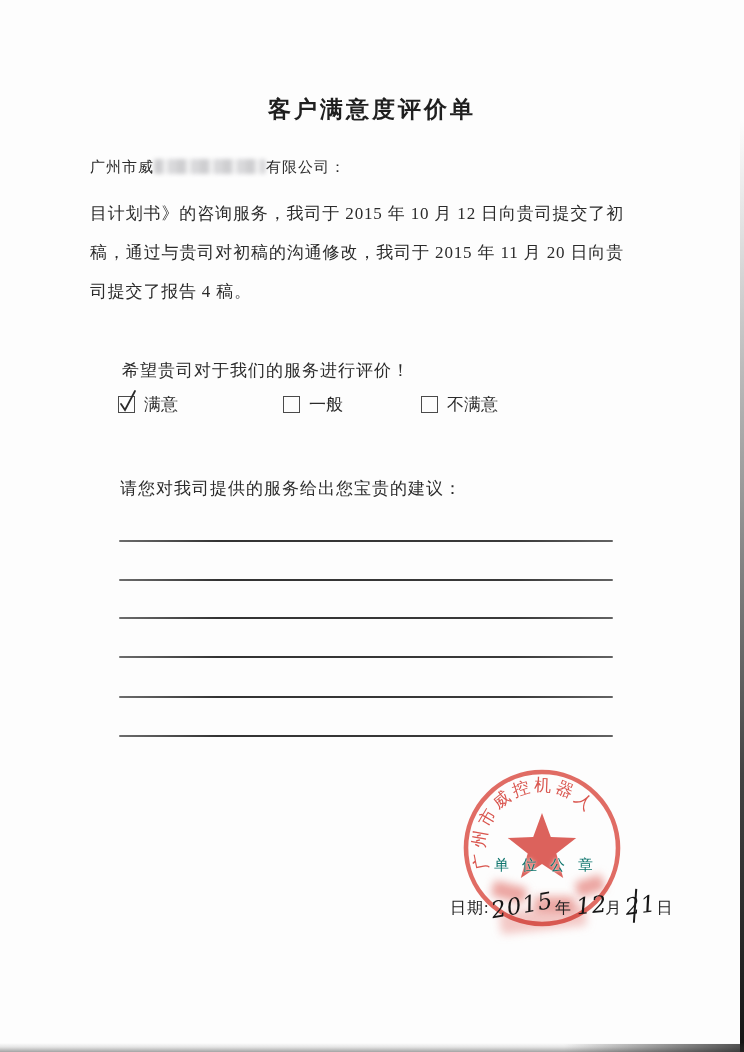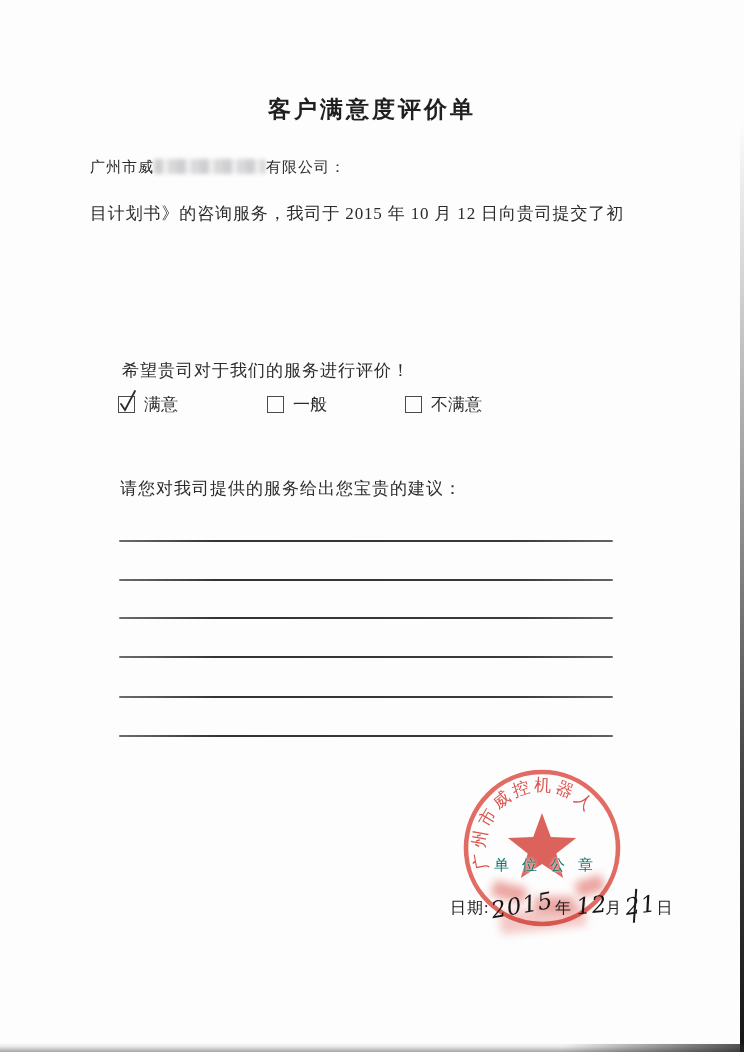--- a/index.html
+++ b/index.html
@@ -50,21 +50,21 @@
   .smudge.addr{ width:112px; height:15px; }
   .smudge.line1{ width:168px; height:16px; }
   
   .opts{ position:absolute; top:393px; left:118px; width:420px; display:flex; }
   .opt{ display:flex; align-items:center; font-size:17px; }
   .opt .box{
     position:relative; width:15px; height:15px; border:1.7px solid #4a4a4a;
     margin-right:9px; background:transparent; flex:0 0 auto;
   }
   .opt .box svg{ position:absolute; left:-1px; top:-8px; overflow:visible; }
-  .opt.o1{ width:149px; } .opt.o2{ width:138px; }
+  .opt.o1{ width:149px; } .opt.o2{ width:138px;margin-left:16px; }
   
   .rule{
     position:absolute; left:119px; width:494px; height:2px;
     background:linear-gradient(90deg, rgba(60,60,60,.75), #333 20%, #3a3a3a 80%, rgba(60,60,60,.8));
     border-radius:1px;
   }
   
   .stamp{ position:absolute; left:456px; top:762px; width:172px; height:172px;
           mix-blend-mode:multiply; opacity:.92; }
   .stamp-smudge{
@@ -108,20 +108,22 @@
   <div class="edge-corner"></div>
 
   <div class="title">客户满意度评价单</div>
 
   <div class="addressee">
     <span>广州市威</span><span class="smudge addr"></span><span>有限公司：</span>
   </div>
 
   <div class="para">
     <div class="just">目计划书》的咨询服务，我司于 2015 年 10 月 12 日向贵司提交了初</div>
+    <div class="just">稿，通过与贵司对初稿的沟通修改，我司于 2015 年 11 月 20 日向贵</div>
+    <div>司提交了报告 4 稿。</div>
   </div>
 
   <div class="hope">希望贵司对于我们的服务进行评价！</div>
 
   <div class="opts">
     <div class="opt o1">
       <span class="box">
         <svg width="22" height="26" viewBox="0 0 22 26">
           <polyline points="3,15 7,21 17,2" fill="none" stroke="#2a2a2a" stroke-width="1.8" stroke-linecap="round"></polyline>
         </svg>

